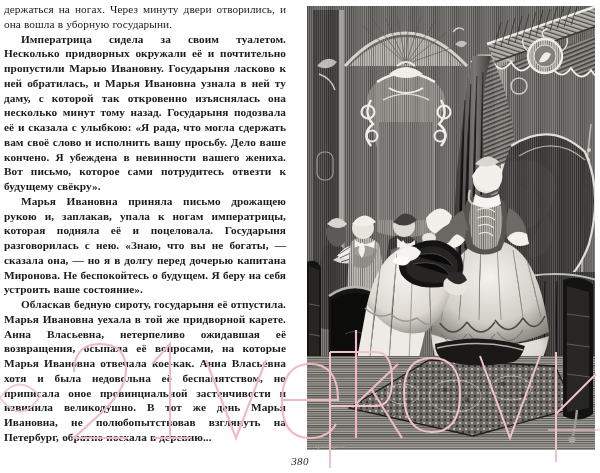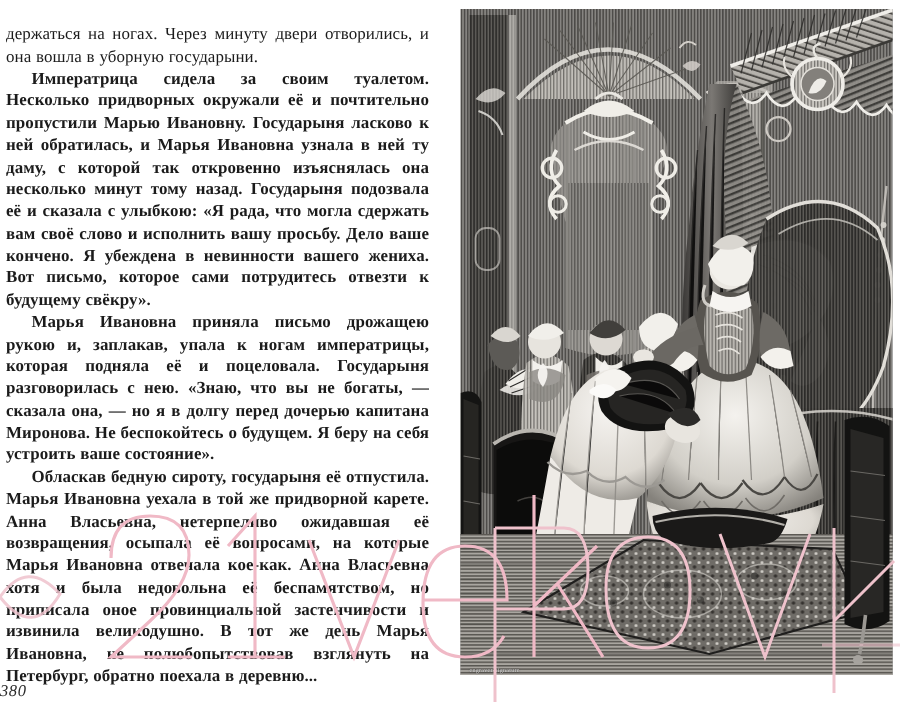--- a/index.html
+++ b/index.html
@@ -5,38 +5,38 @@
   html,body{margin:0;padding:0;background:#ffffff;}
   body{
     width:600px;height:473px;overflow:hidden;position:relative;
     font-family:"Liberation Serif","DejaVu Serif",serif;
   }
   #page{position:absolute;inset:0;background:#fff;}
 
   
   #text-col{
     position:absolute;left:0;top:0;width:300px;height:462px;
-    box-sizing:border-box;padding:16px 14px 0 4px;
+    box-sizing:border-box;padding:2px 14px 0 4px;
   }
   .para{
     margin:0;
     font-size:11.3px;
     line-height:14.75px;
     color:#1b1b1b;
     text-align:justify;
     text-justify:inter-word;
     letter-spacing:0.05px;
     word-spacing:0.3px;
     -webkit-font-smoothing:antialiased;
   }
   .para.indent{text-indent:17px;}
   .para + .para{margin-top:0;font-weight:bold;}
   #page-number{
     position:absolute;left:0;right:0;top:455px;
-    font-style:italic;font-size:11px;color:#2b2b2b;
+    text-align:center;font-style:italic;font-size:11px;color:#2b2b2b;
     letter-spacing:0.4px;
   }
 
   
   #illus-wrap{
     position:absolute;left:305px;top:4px;width:292px;height:448px;
     overflow:hidden;background:#fff;
   }
   #illus{position:absolute;inset:0;}
   #illus svg{display:block;width:100%;height:100%;}

